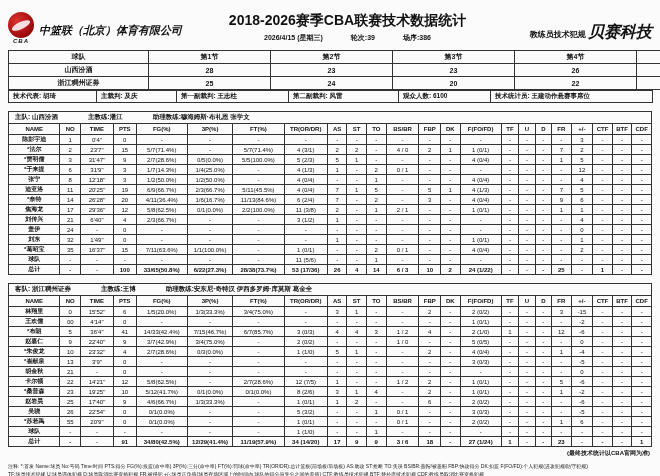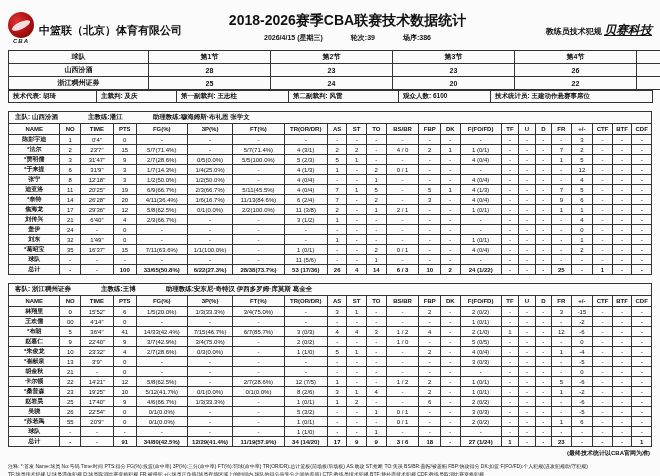--- a/index.html
+++ b/index.html
@@ -6,26 +6,26 @@
   html,body { width:660px; height:476px; background:#fbfbfb; font-family:"Liberation Sans", sans-serif; color:#111; }
   .sheet { width:660px; height:476px; padding:6px 8px; position:relative; }
 
   
   .topbar { display:flex; align-items:flex-start; margin-top:6px; }
   .brand { display:flex; align-items:center; width:215px; }
   .logo { width:26px; height:26px; border-radius:50%; background:radial-gradient(circle at 35% 35%, #d33 0%, #a11 55%, #700 100%); position:relative; flex:0 0 auto; }
   .logo::after { content:""; position:absolute; left:3px; top:10px; width:20px; height:7px; background:#fff; border-radius:50%; transform:rotate(-25deg); opacity:.85; }
   .logo-wrap { display:flex; flex-direction:column; align-items:center; margin-right:5px; }
   .logo-txt { font-size:6px; font-weight:bold; font-style:italic; letter-spacing:1px; }
-  .company { font-size:11px; font-weight:bold; margin-top:4px; }
+  .company { font-size:11px; font-weight:bold; margin-top:4px;font-style:italic; }
   .titleblock { flex:1; text-align:center; }
   .title { font-size:14px; font-weight:bold; }
   .subline { display:flex; justify-content:center; gap:28px; font-size:7px; font-weight:bold; margin-top:3px; }
   .sponsor { width:180px; text-align:right; font-size:8px; font-weight:bold; margin-top:10px; white-space:nowrap; }
-  .sponsor .sp-name { font-style:italic; font-size:12px;text-decoration:underline; }
+  .sponsor .sp-name { font-style:italic; font-size:16px; }
 
   
   table { border-collapse:collapse; width:100%; table-layout:fixed; }
   th, td { border:1px solid #333; text-align:center; overflow:hidden; white-space:nowrap; }
 
   .scoretab { margin-top:6px; }
   .scoretab th { font-size:7px; font-weight:bold; height:13px; }
   .scoretab td { font-size:7px; font-weight:bold; height:13px; }
 
   .officials td { font-size:6.5px; font-weight:bold; height:12px; text-align:left; padding-left:4px; }

